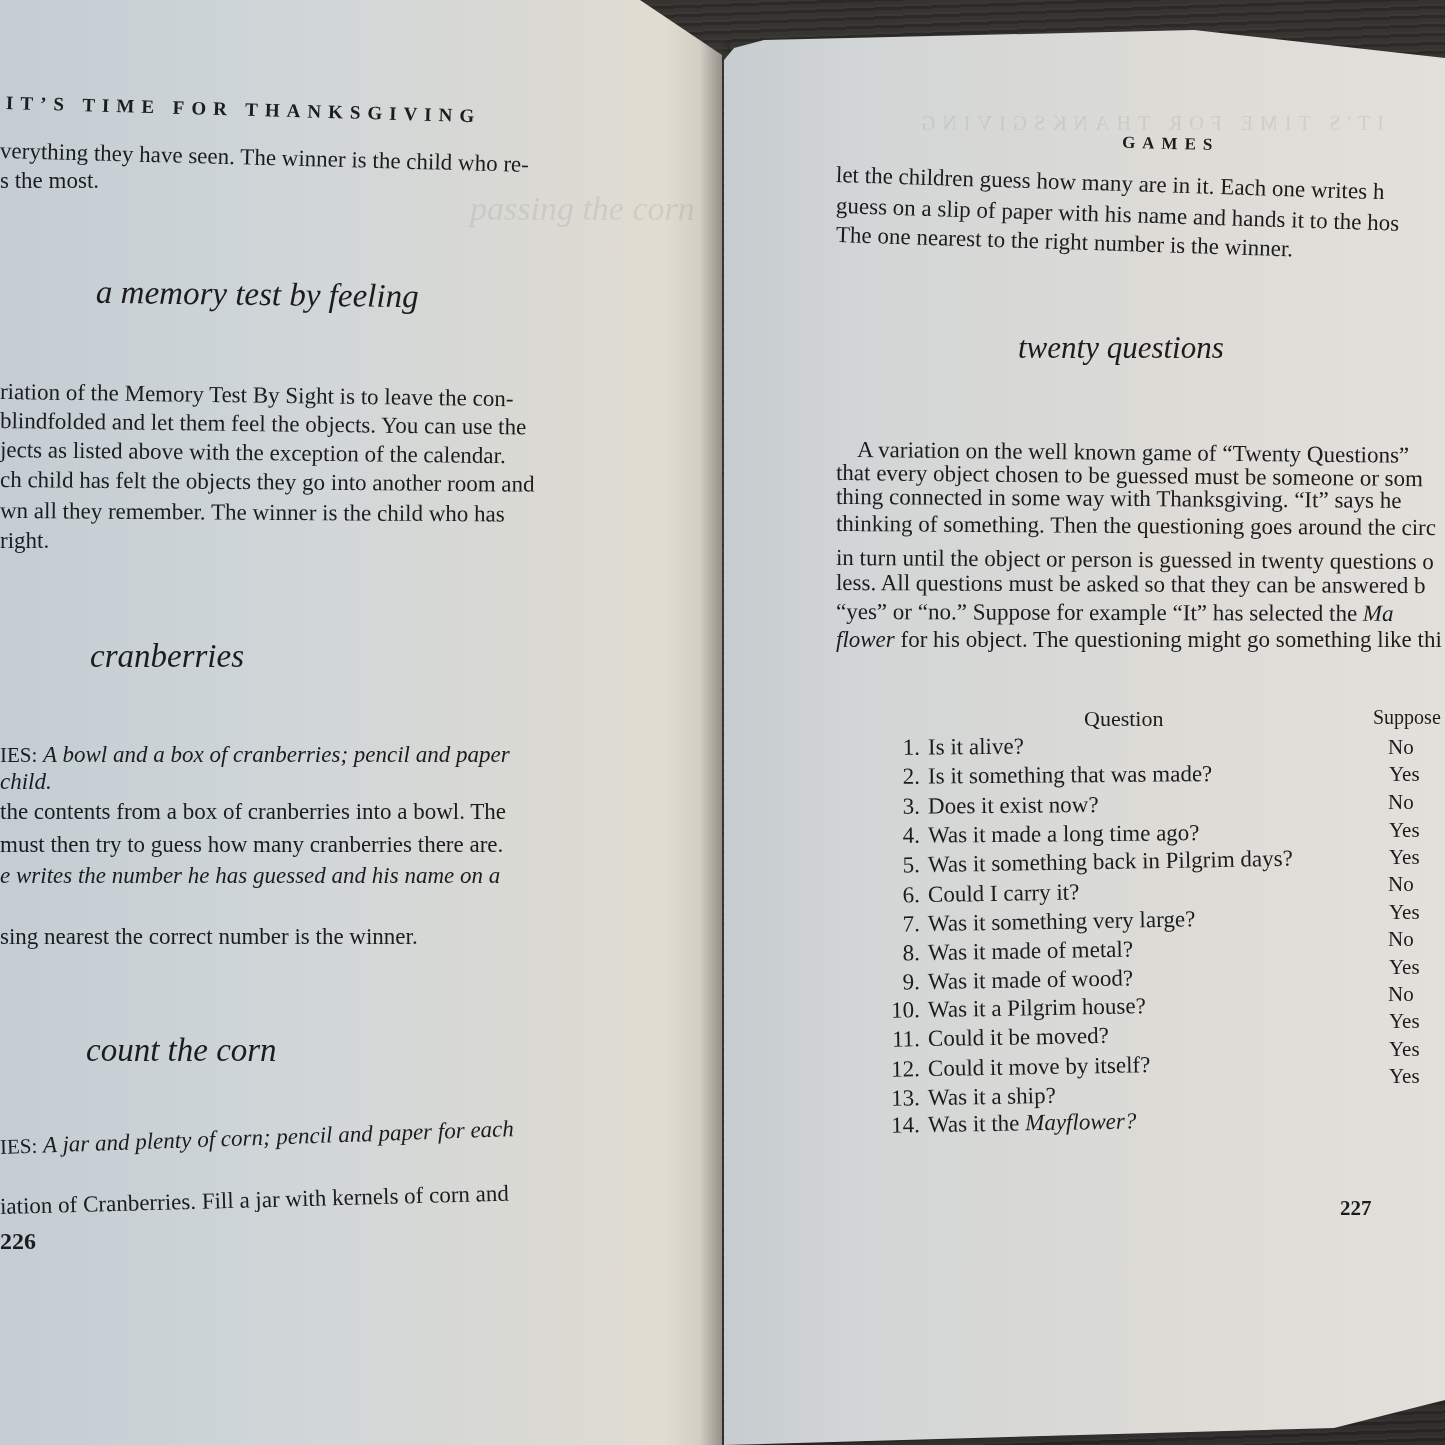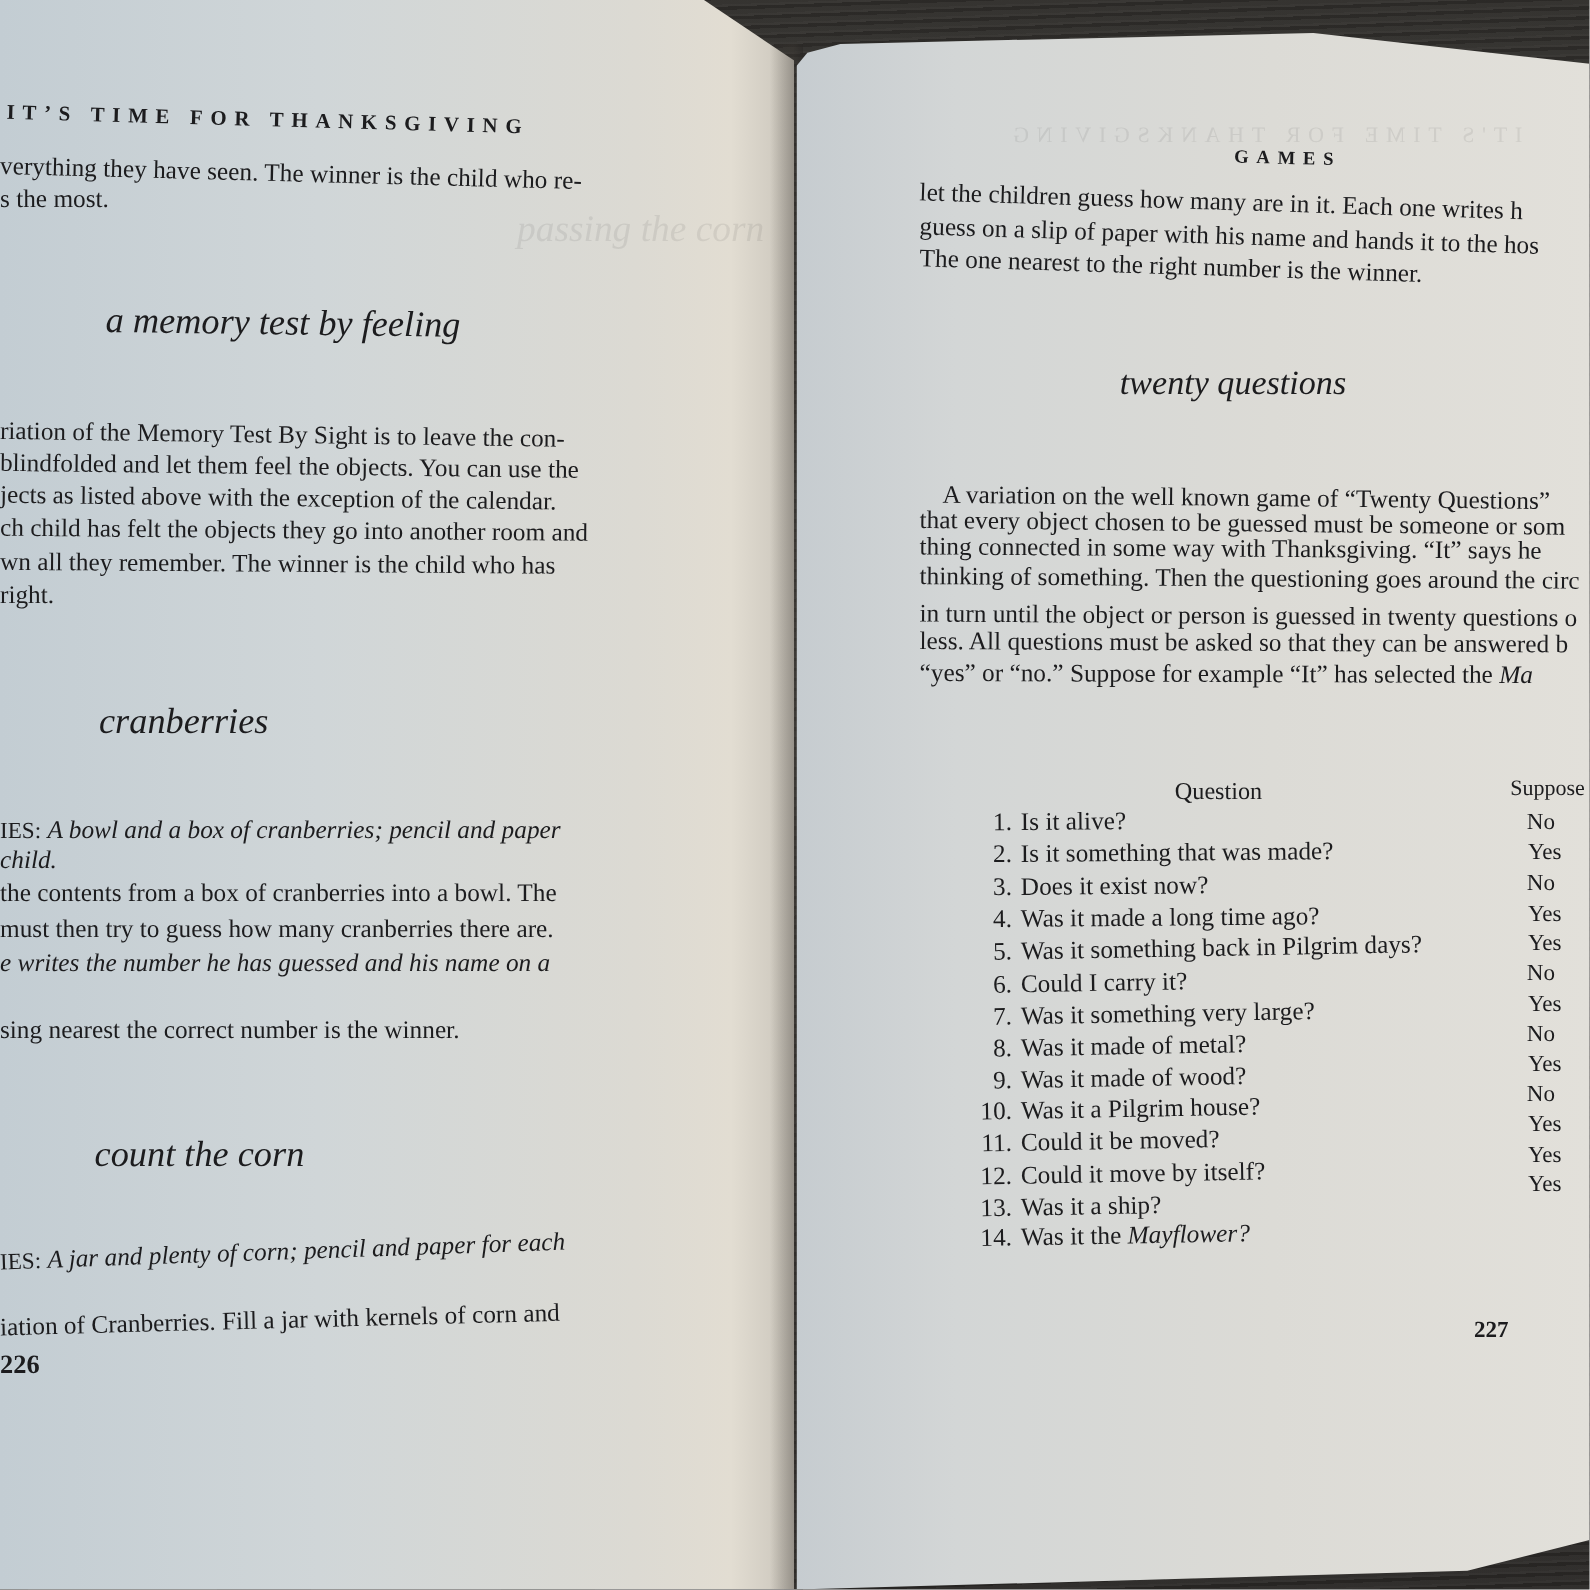--- a/index.html
+++ b/index.html
@@ -101,22 +101,25 @@
 
   <div class="txt body" style="left:133px; top:435px; transform:rotate(0.6deg); transform-origin:left;">A variation on the well known game of “Twenty Questions”</div>
   <div class="txt body" style="left:112px; top:458px; transform:rotate(0.6deg); transform-origin:left;">that every object chosen to be guessed must be someone or som</div>
   <div class="txt body" style="left:112px; top:482px; transform:rotate(0.4deg); transform-origin:left;">thing connected in some way with Thanksgiving. “It” says he</div>
   <div class="txt body" style="left:112px; top:509px; transform:rotate(0.4deg); transform-origin:left;">thinking of something. Then the questioning goes around the circ</div>
   <div class="txt body" style="left:112px; top:543px; transform:rotate(0.4deg); transform-origin:left;">in turn until the object or person is guessed in twenty questions o</div>
   <div class="txt body" style="left:112px; top:568px; transform:rotate(0.3deg); transform-origin:left;">less. All questions must be asked so that they can be answered b</div>
   <div class="txt body" style="left:112px; top:597px; transform:rotate(0.2deg); transform-origin:left;">
     <span>“yes” or “no.” Suppose for example “It” has selected the </span><span class="it">Ma</span>
   </div>
+  <div class="txt body" style="left:112px; top:625px;">
+    <span class="it">flower</span><span> for his object. The questioning might go something like thi</span>
+  </div>
 
-  <div class="txt" style="left:344px; top:706px; font-size:22px;">Question</div>
+  <div class="txt" style="left:360px; top:706px; font-size:22px;">Question</div>
   <div class="txt" style="left:649px; top:706px; font-size:20px;">Suppose</div>
 
   <div id="qa-table">
       <div class="qrow" style="left: 150px; top: 735px; transform: rotate(-0.5deg); transform-origin: left center;"><span class="qnum">1.</span><span>Is it alive?</span></div>
       <div class="ans" style="left: 664px; top: 735px;">No</div>
       <div class="qrow" style="left: 150px; top: 764px; transform: rotate(-0.5deg); transform-origin: left center;"><span class="qnum">2.</span><span>Is it something that was made?</span></div>
       <div class="ans" style="left: 665px; top: 762px;">Yes</div>
       <div class="qrow" style="left: 150px; top: 794px; transform: rotate(-0.5deg); transform-origin: left center;"><span class="qnum">3.</span><span>Does it exist now?</span></div>
       <div class="ans" style="left: 664px; top: 790px;">No</div>
       <div class="qrow" style="left: 150px; top: 823px; transform: rotate(-0.5deg); transform-origin: left center;"><span class="qnum">4.</span><span>Was it made a long time ago?</span></div>

